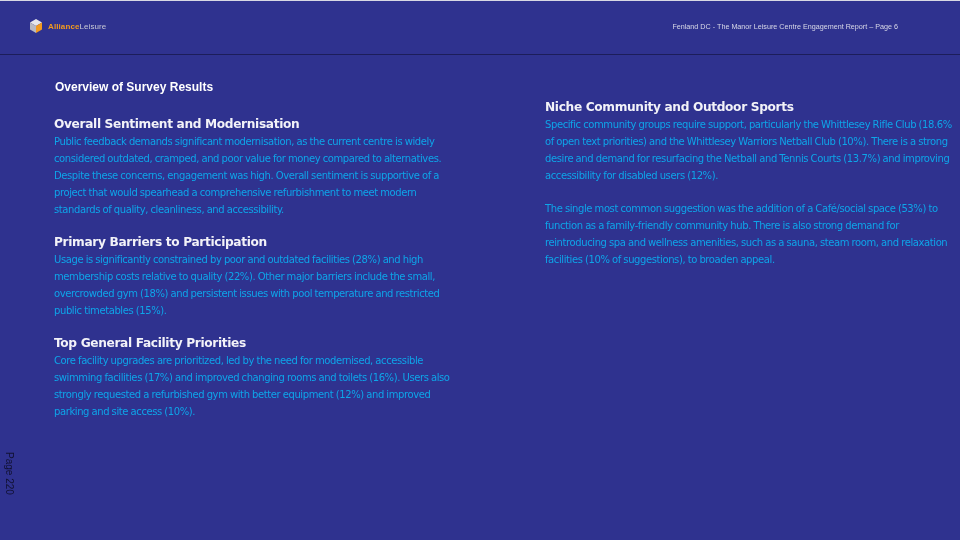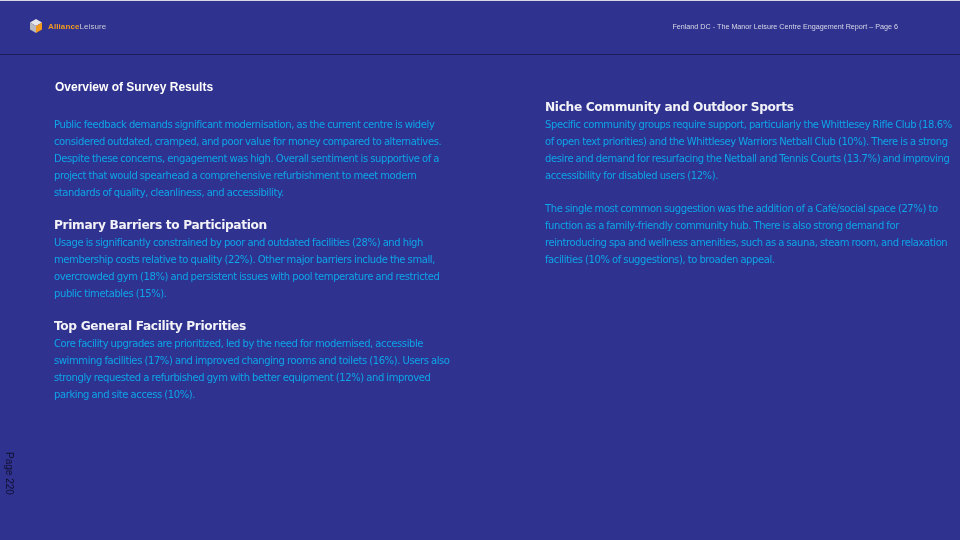--- a/index.html
+++ b/index.html
@@ -61,35 +61,36 @@
     <span class="logo-text"><span class="logo-a">Alliance</span><span class="logo-b">Leisure</span></span>
   </div>
   <div class="header-title">Fenland DC - The Manor Leisure Centre Engagement Report – Page 6</div>
 </div>
 <div class="divider"></div>
 
 <div class="page-title">Overview of Survey Results</div>
 
 <div class="col col-left">
   <div class="section">
+    <div class="sec-h">Overall Sentiment and Modernisation</div>
     <p class="sec-p">Public feedback demands significant modernisation, as the current centre is widely considered outdated, cramped, and poor value for money compared to alternatives. Despite these concerns, engagement was high. Overall sentiment is supportive of a project that would spearhead a comprehensive refurbishment to meet modern standards of quality, cleanliness, and accessibility.</p>
   </div>
   <div class="section">
     <div class="sec-h">Primary Barriers to Participation</div>
     <p class="sec-p">Usage is significantly constrained by poor and outdated facilities (28%) and high membership costs relative to quality (22%). Other major barriers include the small, overcrowded gym (18%) and persistent issues with pool temperature and restricted public timetables (15%).</p>
   </div>
   <div class="section">
     <div class="sec-h">Top General Facility Priorities</div>
     <p class="sec-p">Core facility upgrades are prioritized, led by the need for modernised, accessible swimming facilities (17%) and improved changing rooms and toilets (16%). Users also strongly requested a refurbished gym with better equipment (12%) and improved parking and site access (10%).</p>
   </div>
 </div>
 
 <div class="col col-right">
   <div class="section">
     <div class="sec-h">Niche Community and Outdoor Sports</div>
     <p class="sec-p">Specific community groups require support, particularly the Whittlesey Rifle Club (18.6% of open text priorities) and the Whittlesey Warriors Netball Club (10%). There is a strong desire and demand for resurfacing the Netball and Tennis Courts (13.7%) and improving accessibility for disabled users (12%).</p>
   </div>
   <div class="section">
-    <p class="sec-p">The single most common suggestion was the addition of a Café/social space (27%) to function as a family-friendly community hub. There is also strong demand for reintroducing spa and wellness amenities, such as a sauna, steam room, and relaxation facilities (10% of suggestions), to broaden appeal.</p>
+    <p class="sec-p">The single most common suggestion was the addition of a Café/social space (53%) to function as a family-friendly community hub. There is also strong demand for reintroducing spa and wellness amenities, such as a sauna, steam room, and relaxation facilities (10% of suggestions), to broaden appeal.</p>
   </div>
 </div>
 
 <div class="page-num">Page 220</div>
 
 </body></html>

